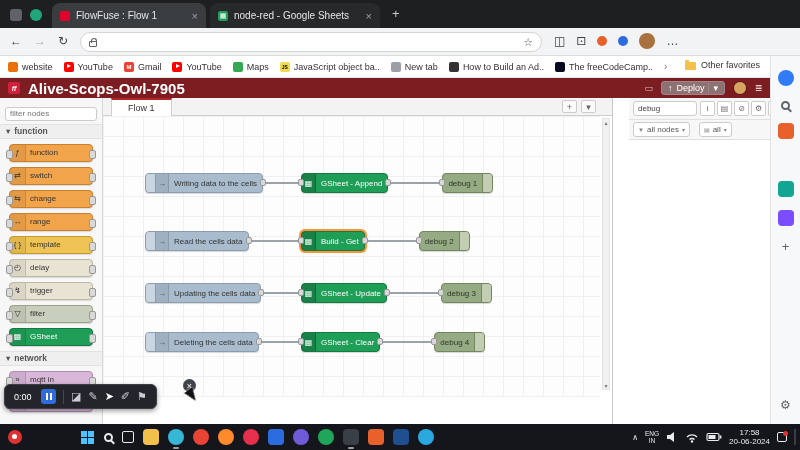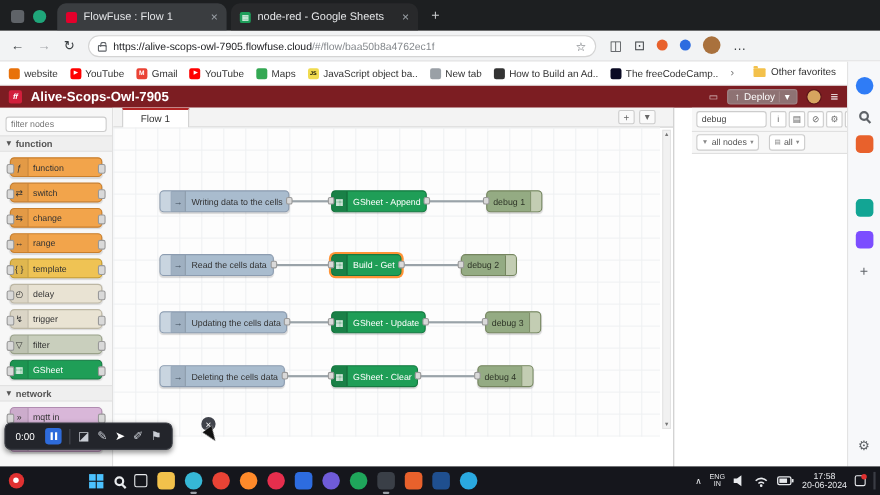--- a/index.html
+++ b/index.html
@@ -41,21 +41,21 @@
   .bm-letter { color:#fff; font-size:6px; font-weight:bold; }
   .bm-js { color:#000; font-size:5px; font-weight:bold; }
   .bm-chev { color:#777; font-size:10px; }
   .bm-right { position:absolute; right:40px; top:60px; display:flex; align-items:center; gap:5px; font-size:9px; color:#333; }
   .folder { width:11px; height:8px; background:#f3c14b; border-radius:1px; position:relative; margin-top:2px; }
   .folder::before { content:""; position:absolute; top:-2px; left:0; width:4px; height:2px; background:#f3c14b; border-radius:1px 1px 0 0; }
 
   
   .nr-header { position:absolute; left:0; top:78px; width:770px; height:20px; background:#7c1d22; display:flex; align-items:center; padding:0 8px; }
   .nr-logo { width:12px; height:12px; background:#d21f3c; border-radius:2px; color:#fff; font-size:7px; font-weight:bold; font-style:italic; display:flex; align-items:center; justify-content:center; }
-  .nr-title { color:#fff; font-size:12px; font-weight:bold; margin-left:8px; }
+  .nr-title { color:#fff; font-size:15px; font-weight:bold; margin-left:8px; }
   .nr-right { margin-left:auto; display:flex; align-items:center; gap:8px; }
   .view-ico { color:#d8bfc1; font-size:9px; }
   .deploy { display:flex; align-items:center; gap:4px; background:#8e7273; border:1px solid #a08587; border-radius:3px; height:14px; padding:0 6px; color:#fff; font-size:9px; }
   .deploy .dsep { width:1px; height:10px; background:#a08587; }
   .nr-avatar { width:14px; height:14px; border-radius:50%; background:#d7a55f; border:1px solid #5c1519; }
   .nr-menu { color:#fff; font-size:12px; }
 
   
   .palette { position:absolute; left:0; top:98px; width:103px; height:326px; background:#f7f7f7; border-right:1px solid #d9d9d9; overflow:hidden; }
   .pal-filter { padding:4px 5px 3px 5px; }
@@ -173,21 +173,20 @@
     </div>
     <span class="newtab">+</span>
   </div>
 
   <div class="toolbar">
     <span class="nav-ico" style="left:10px;">←</span>
     <span class="nav-ico nav-fwd" style="left:34px;">→</span>
     <span class="nav-ico" style="left:58px;">↻</span>
     <div class="urlbar">
       <span class="lock"></span>
-      <span class="url"><span>https://alive-scops-owl-7905.flowfuse.cloud</span><span class="path">/#/flow/baa50b8a4762ec1f</span></span>
       <span class="url-star">☆</span>
     </div>
     <div class="tb-right">
       <span>◫</span>
       <span>⊡</span>
       <span class="ext-dot" style="background:#e8612c;"></span>
       <span class="ext-dot" style="background:#2d6ce0;"></span>
       <span class="avatar16"></span>
       <span>…</span>
     </div>

